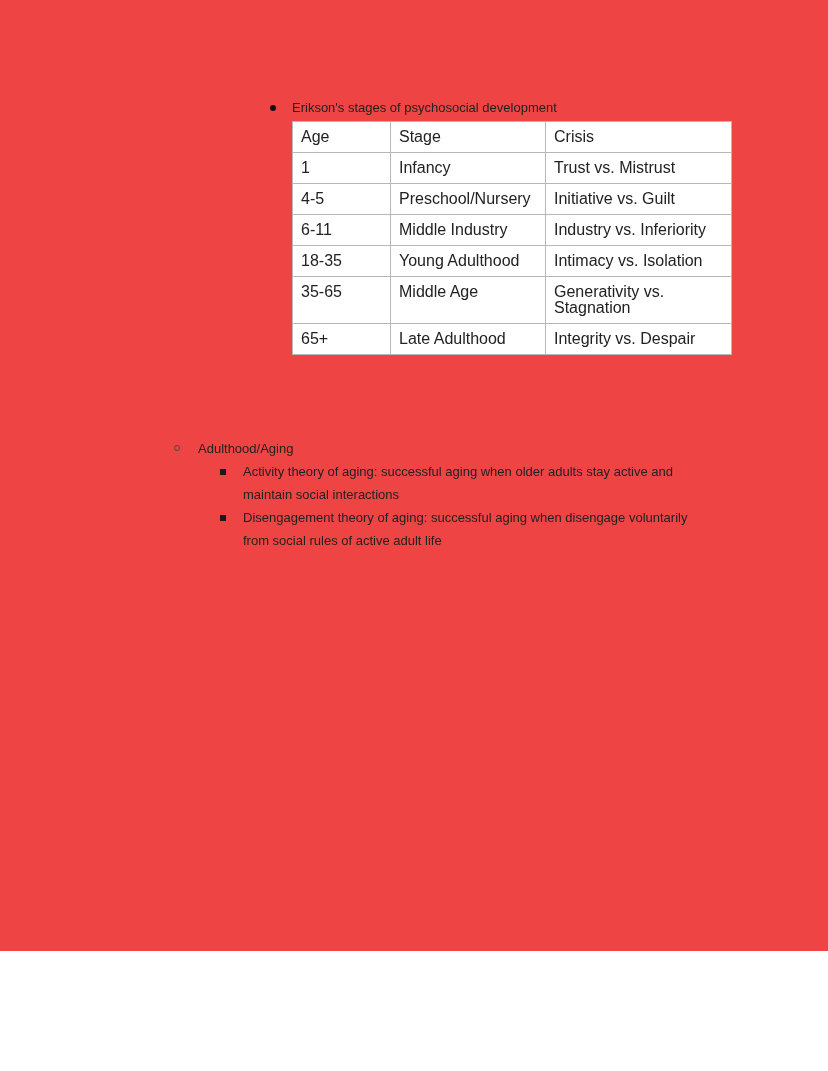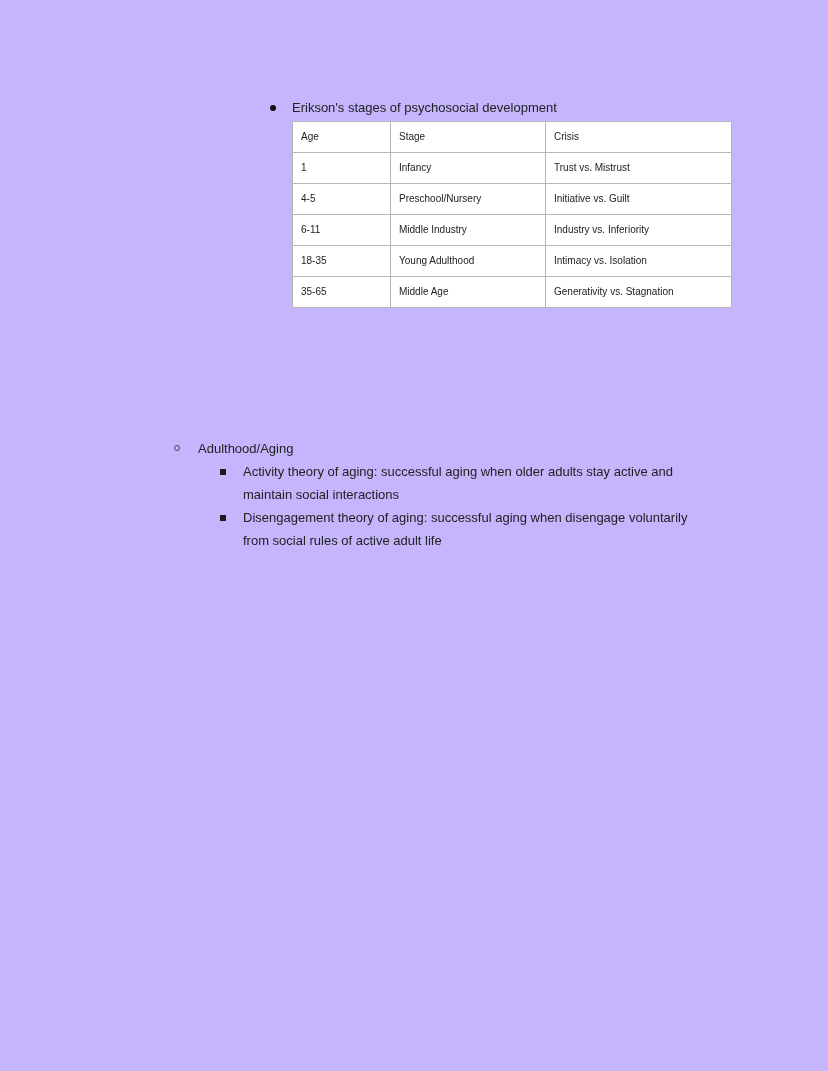--- a/index.html
+++ b/index.html
@@ -1,21 +1,21 @@
 <!DOCTYPE html>
 <html><head>
 <meta charset="utf-8">
 <style>
   * { margin: 0; padding: 0; box-sizing: border-box; }
   html, body { background: #ffffff; }
   .page {
     position: relative;
     width: 828px;
-    height: 1071px;
-    background: #c4b5fd;
+    height: 951px;
+    background: #ef4444;
     font-family: "Liberation Sans", "DejaVu Sans", sans-serif;
     font-size: 13px;
     color: #222222;
     overflow: hidden;
   }
 
   
   .list-row { display: flex; align-items: flex-start; line-height: 23px; }
   .marker-col { flex: 0 0 24px; display: flex; justify-content: flex-start; }
 
@@ -42,21 +42,21 @@
     width: 439px;
   }
   table.stage-table col.c-age   { width: 98px; }
   table.stage-table col.c-stage { width: 155px; }
   table.stage-table col.c-crisis{ width: 186px; }
   table.stage-table td {
     border: 1px solid #b7b7b7;
     padding: 7px 8px 7px 8px;
     line-height: 16px;
     vertical-align: top;
-    font-size: 10px;
+    font-size: 16px;
     color: #222222;
     background: #ffffff;
   }
 
   .adulthood-item { position: absolute; left: 172px; top: 437px; justify-content: flex-end; }
   .adulthood-item .marker-col { flex: 0 0 26px; }
 
   .sub-list { position: absolute; left: 218px; top: 460px; width: 500px; }
   .sub-list .list-row .text-col { width: 470px; }
   .sub-list .marker-col { flex: 0 0 25px; }
@@ -104,20 +104,25 @@
         <tr>
           <td>18-35</td>
           <td>Young Adulthood</td>
           <td>Intimacy vs. Isolation</td>
         </tr>
         <tr>
           <td>35-65</td>
           <td>Middle Age</td>
           <td>Generativity vs. Stagnation</td>
         </tr>
+        <tr>
+          <td>65+</td>
+          <td>Late Adulthood</td>
+          <td>Integrity vs. Despair</td>
+        </tr>
       </tbody>
     </table>
   </div>
 
   <div class="adulthood-item list-row">
     <span class="marker-col">
         <span class="circle-marker"></span>
       </span>
     <span class="text-col">Adulthood/Aging</span>
   </div>

